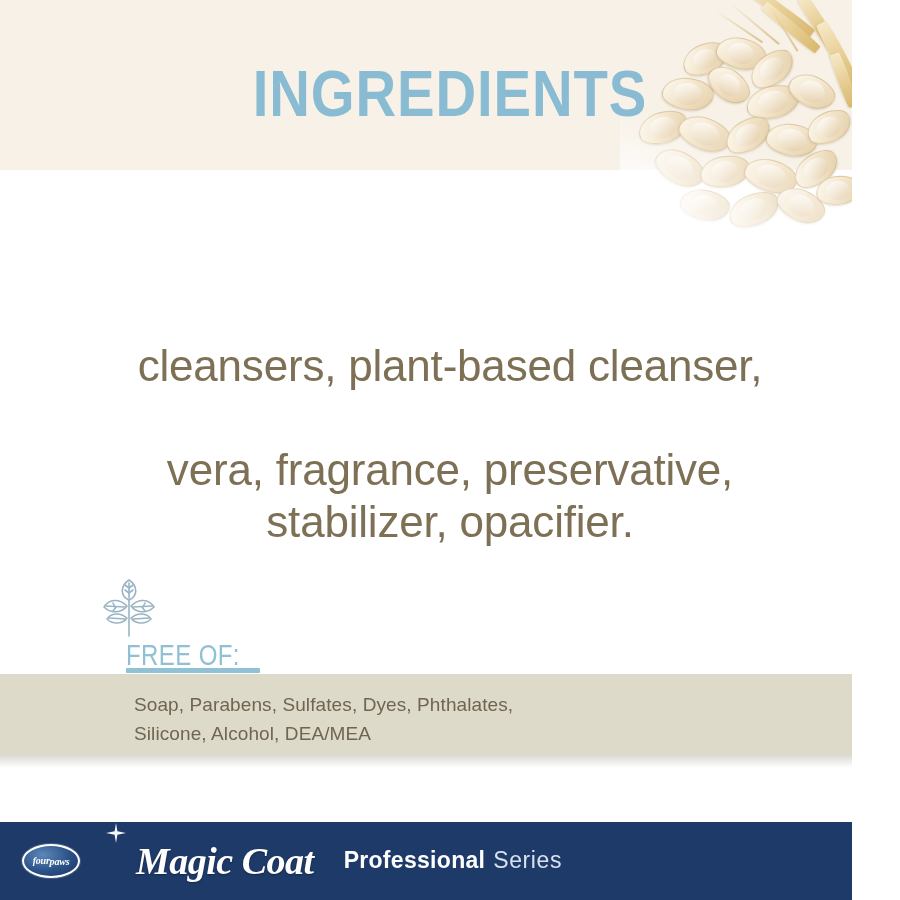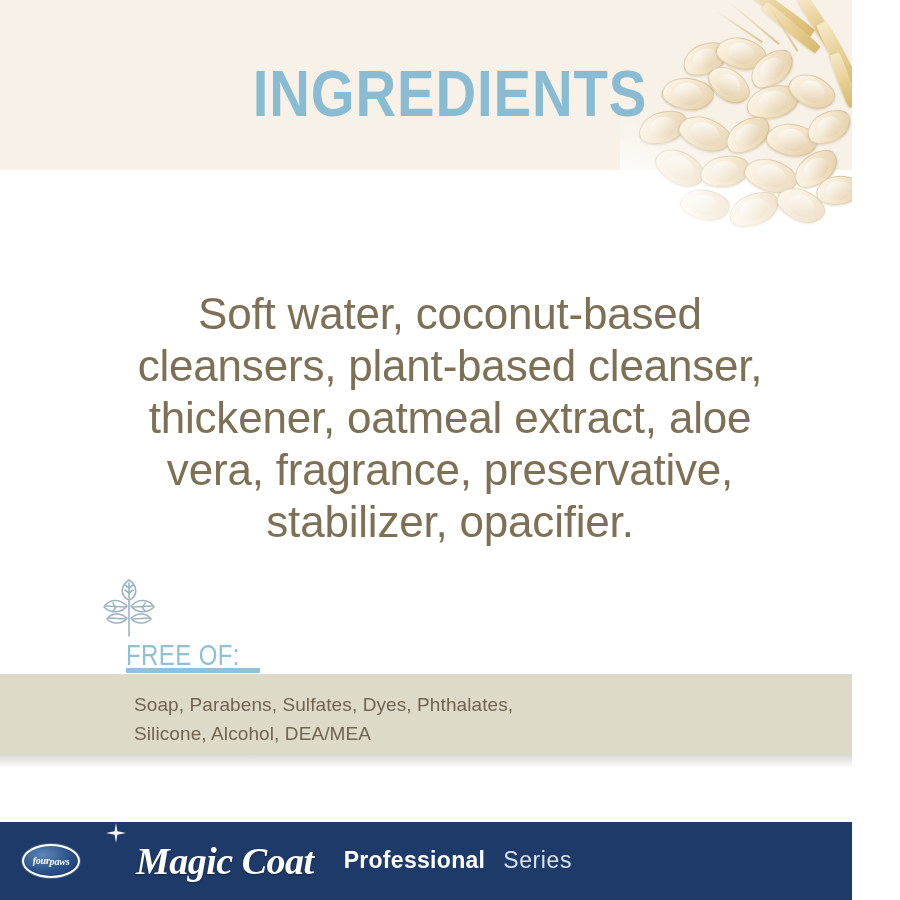--- a/index.html
+++ b/index.html
@@ -201,21 +201,21 @@
   }
   #sparkle-icon {
     position:absolute;
     left:84px; top:-9px;
     width:20px; height:20px;
     pointer-events:none;
   }
   #professional-series {
     display:flex;
     align-items:flex-end;
-    gap:18px;
+    gap:8px;
     margin-left:14px;
     margin-bottom:2px;
   }
   #professional-label {
     font-family:"Liberation Sans", sans-serif;
     font-weight:700;
     font-size:23px;
     color:#ffffff;
     letter-spacing:0.3px;
   }
@@ -264,23 +264,23 @@
     <div class="oat" style="left:60px;  top:190px; width:50px; height:30px; transform:rotate(12deg);"></div>
     <div class="oat" style="left:108px; top:194px; width:52px; height:31px; transform:rotate(-20deg);"></div>
     <div class="oat" style="left:156px; top:190px; width:50px; height:31px; transform:rotate(26deg);"></div>
     <div class="oat" style="left:196px; top:176px; width:44px; height:29px; transform:rotate(-6deg);"></div>
     <div id="oats-fade"></div>
   </div>
 
   <div id="header-title">INGREDIENTS</div>
 
   <div id="ingredients-body">
-    <span>Soft water, coconut-based</span><br>
+    <br>
     <span>cleansers, plant-based cleanser,</span><br>
-    <span>thickener, oatmeal extract, aloe</span><br>
+    <br>
     <span>vera, fragrance, preservative,</span><br>
     <span>stabilizer, opacifier.</span>
   </div>
 
   <div id="free-of-band"></div>
   <div id="free-of-band-shadow"></div>
 
   <div id="free-of-block">
     <svg id="leaf-icon" viewBox="0 0 62 62" fill="none">
       <g stroke="#9ab4c4" stroke-width="1.6" fill="none" stroke-linecap="round" stroke-linejoin="round">

